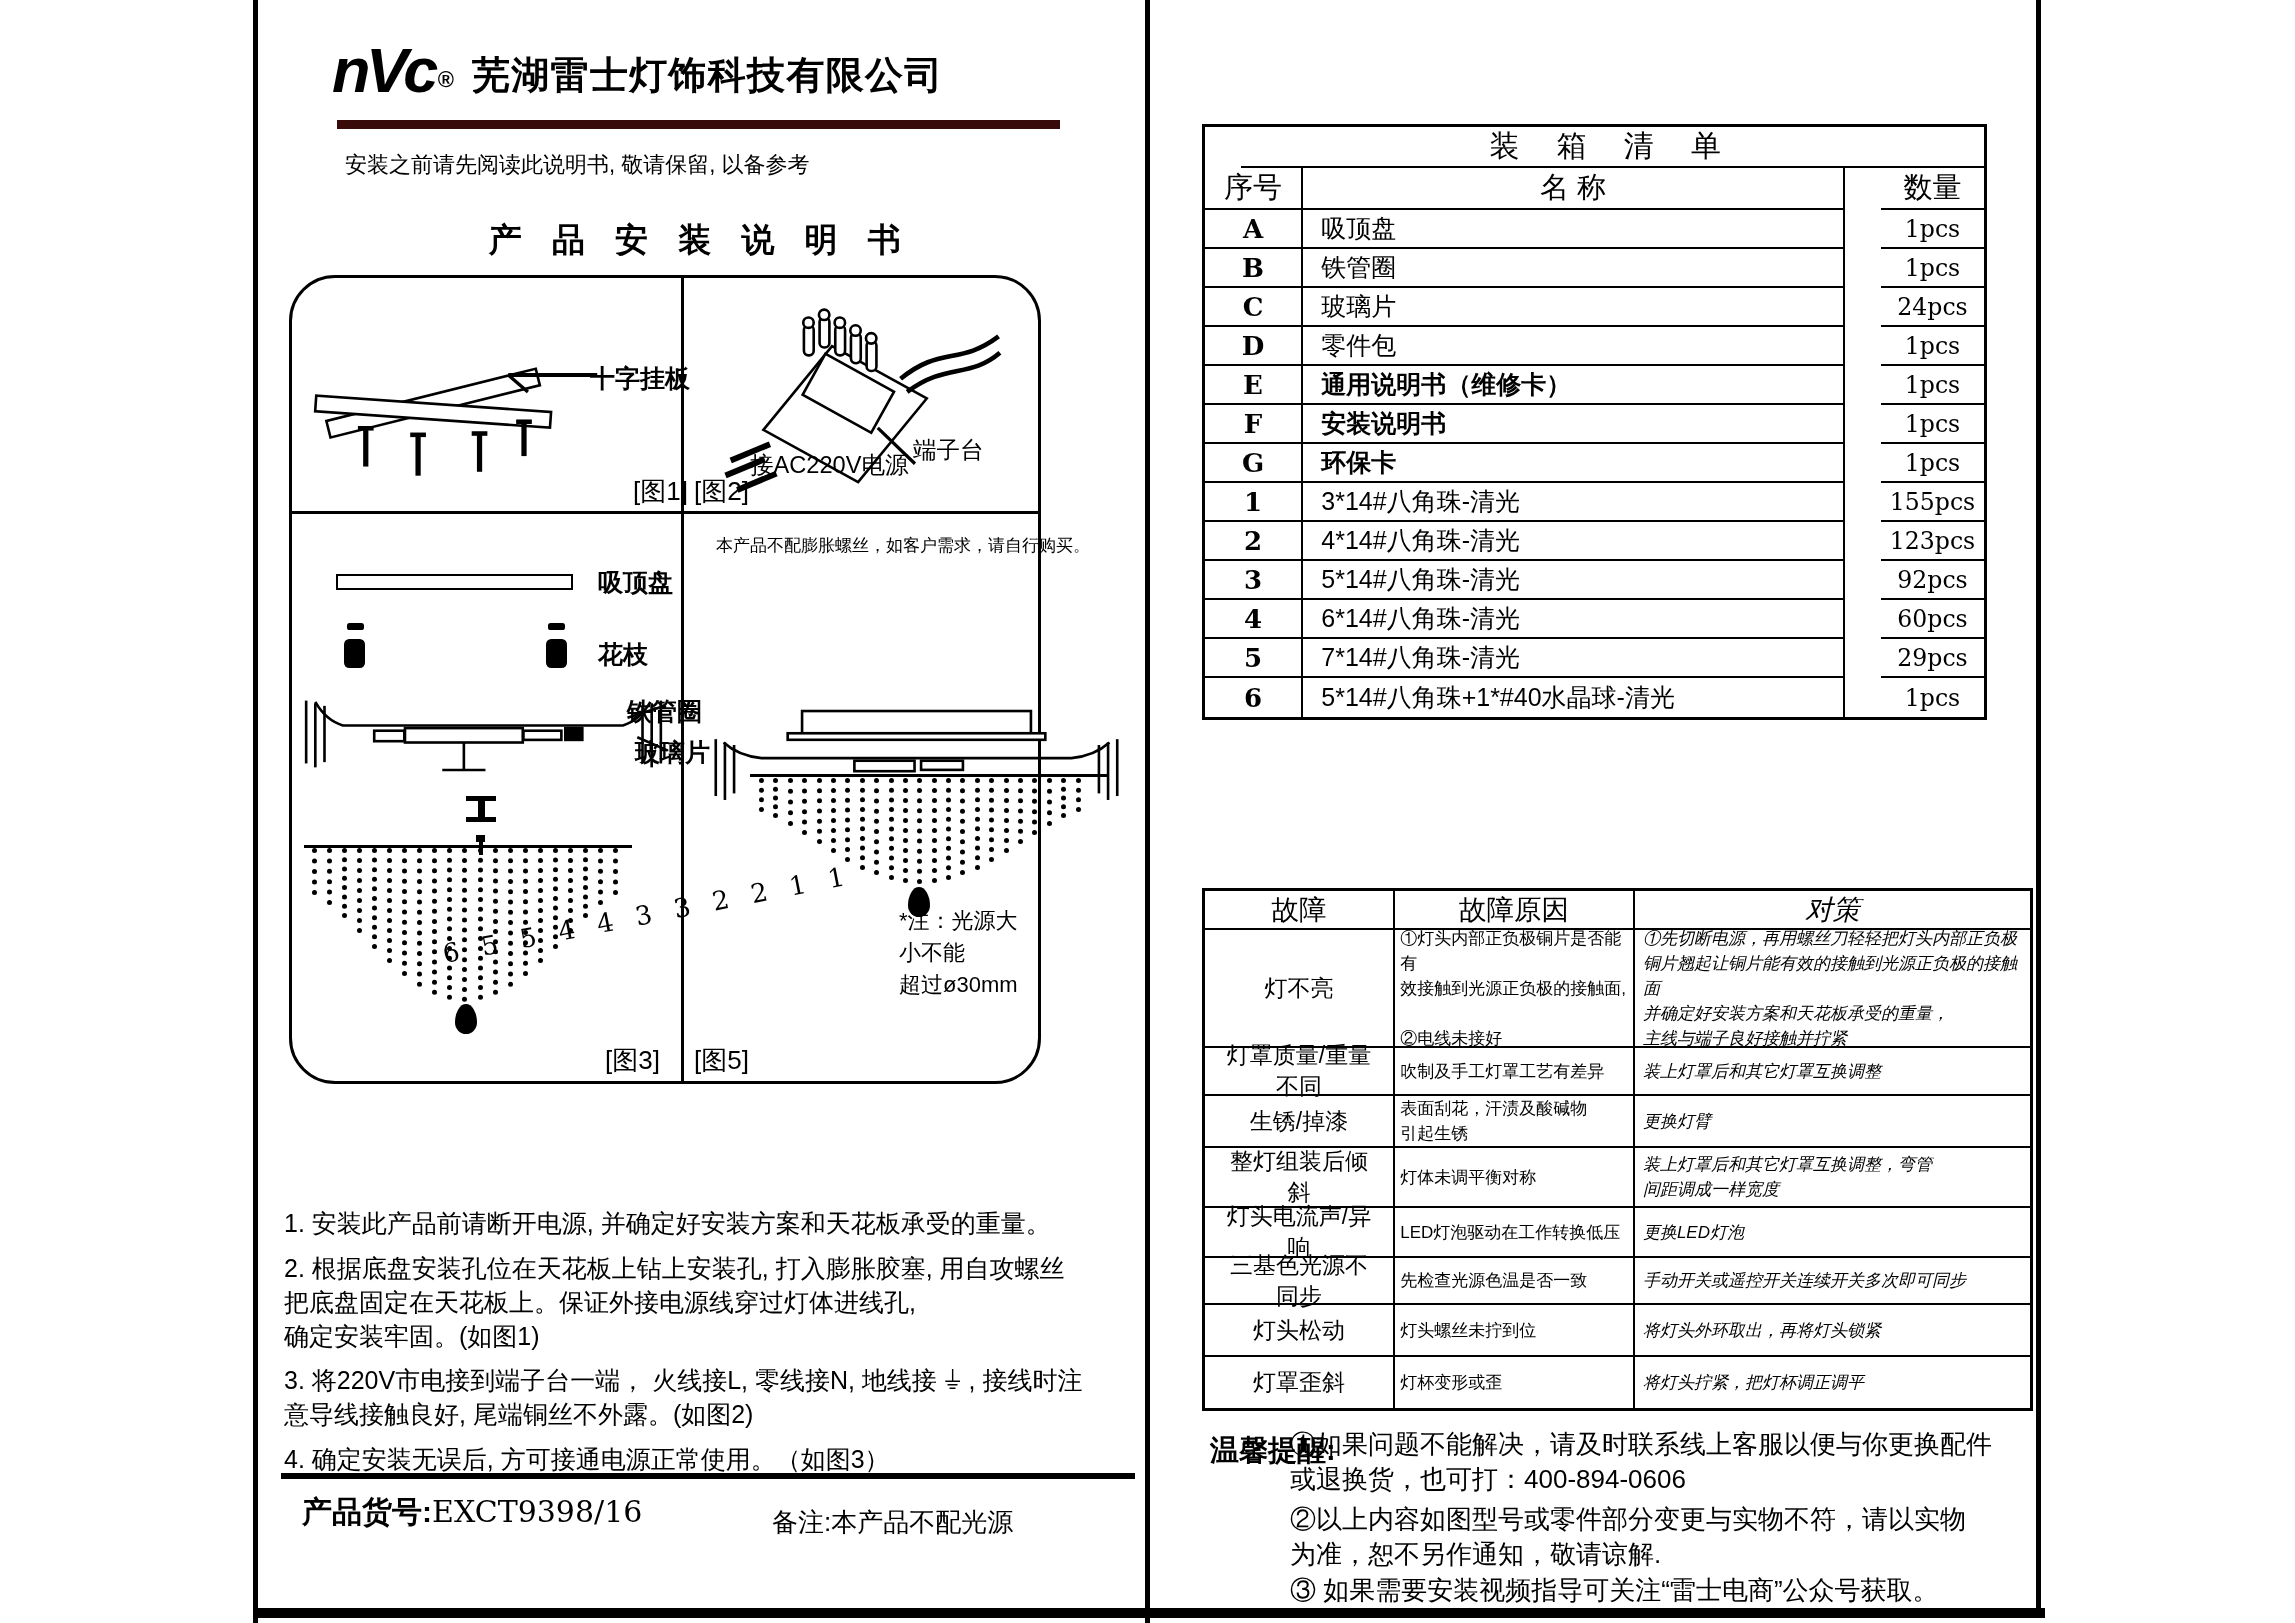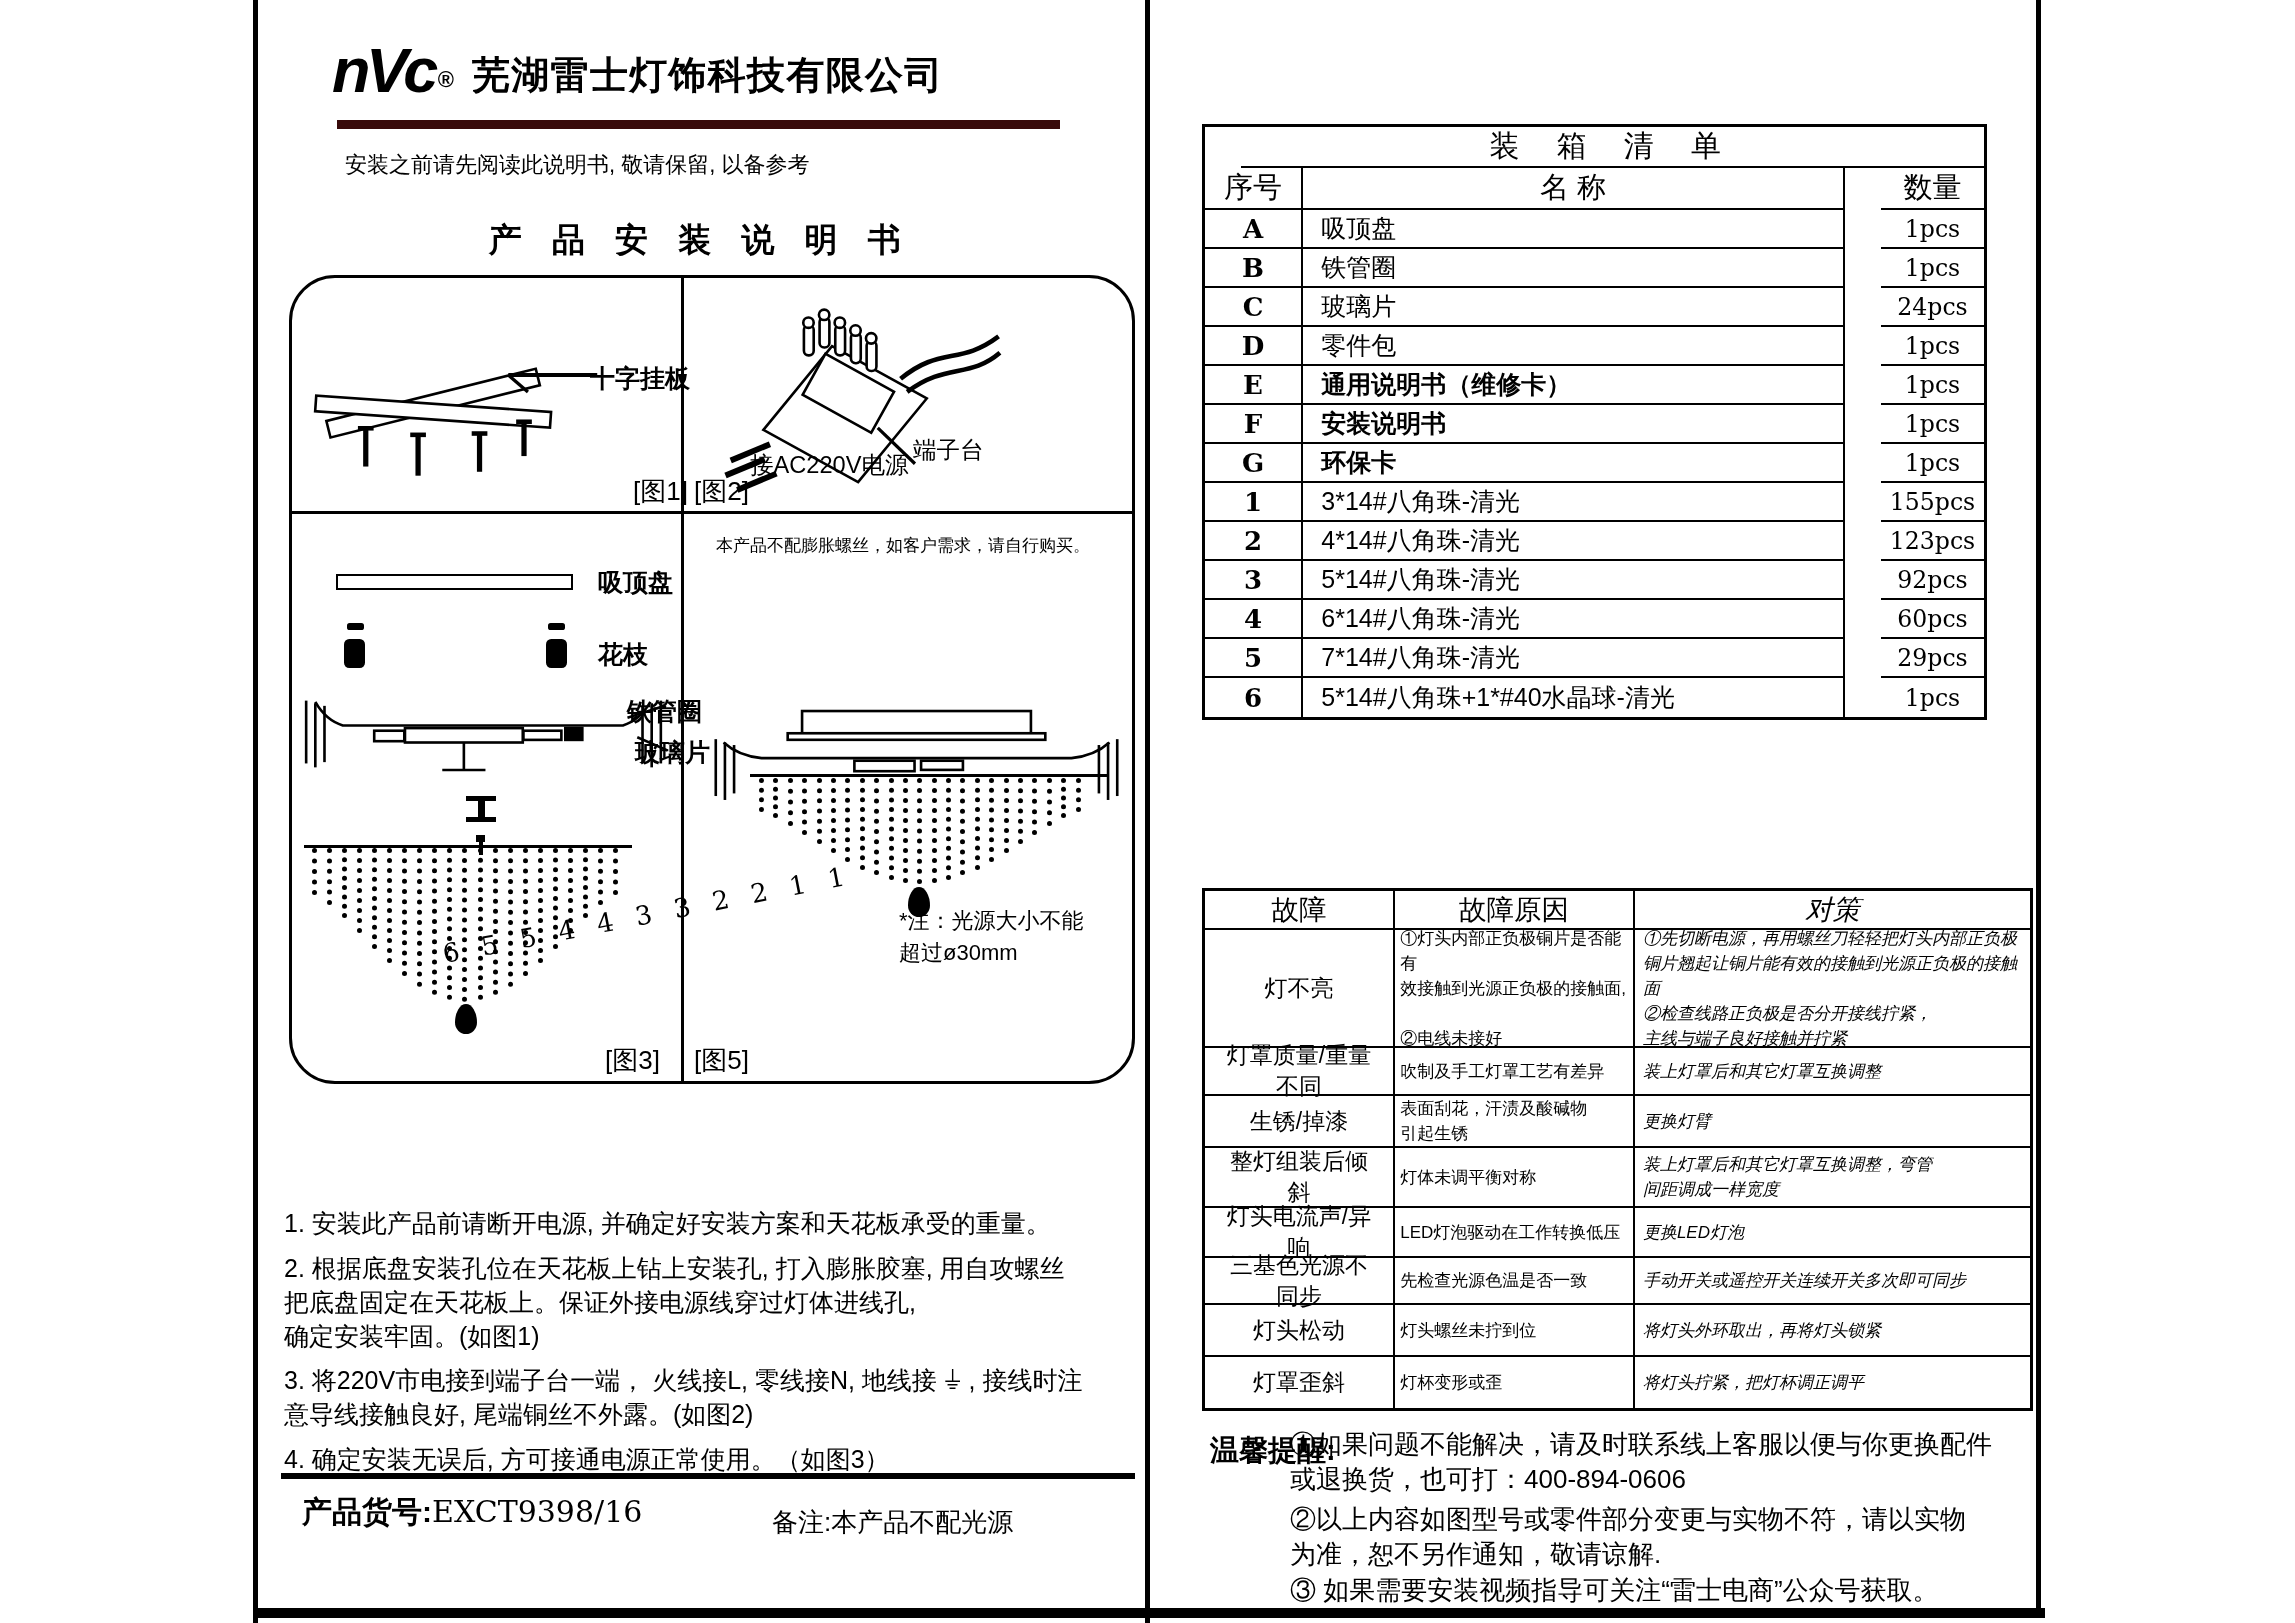--- a/index.html
+++ b/index.html
@@ -88,21 +88,21 @@
   <div class="abs" style="left:255px;top:0;width:890px;height:1623px;">
 
     <div class="abs logo" style="left:77px;top:34px;">
       <span>nVc</span><span class="reg">®</span>
     </div>
     <div class="abs company" style="left:217px;top:50px;">芜湖雷士灯饰科技有限公司</div>
     <div class="abs brand-rule" style="left:82px;top:120px;width:723px;background:#380a0a;"></div>
     <div class="abs notice" style="left:90px;top:150px;">安装之前请先阅读此说明书, 敬请保留, 以备参考</div>
     <div class="abs doc-title" style="left:0;top:218px;width:890px;">产 品 安 装 说 明 书</div>
 
-    <div class="abs diagram-box" style="left:34px;top:275px;width:846px;height:809px;">
+    <div class="abs diagram-box" style="left:34px;top:275px;width:752px;height:809px;">
       <div class="vd" style="left:389px;"></div>
       <div class="hd" style="top:233px;"></div>
 
       <svg class="abs" style="left:19.6px;top:46px;" width="288" height="170" viewBox="0 0 440 260">
         <g stroke="#000" fill="#fff" stroke-width="4">
           <rect x="20" y="108" width="330" height="26" transform="rotate(-14 185 121)"></rect>
           <rect x="5" y="122" width="360" height="24" transform="rotate(4 185 134)"></rect>
         </g>
         <g fill="#000">
           <rect x="78" y="160" width="8" height="58"></rect>
@@ -352,21 +352,21 @@
       <div class="ft-cell ft-head">故障原因</div>
       <div class="ft-cell ft-head ft-last">对策</div>
 
       <div class="ft-cell ft-fault">灯不亮</div>
       <div class="ft-cell ft-cause">①灯头内部正负极铜片是否能有
 效接触到光源正负极的接触面,
 
 ②电线未接好</div>
       <div class="ft-cell ft-fix ft-last">①先切断电源，再用螺丝刀轻轻把灯头内部正负极
 铜片翘起让铜片能有效的接触到光源正负极的接触面
-②检查线路正负极是否分开接线拧紧，
+并确定好安装方案和天花板承受的重量，
 主线与端子良好接触并拧紧</div>
 
       <div class="ft-cell ft-fault">灯罩质量/重量不同</div>
       <div class="ft-cell ft-cause">吹制及手工灯罩工艺有差异</div>
       <div class="ft-cell ft-fix ft-last">装上灯罩后和其它灯罩互换调整</div>
 
       <div class="ft-cell ft-fault">生锈/掉漆</div>
       <div class="ft-cell ft-cause">表面刮花，汗渍及酸碱物
 引起生锈</div>
       <div class="ft-cell ft-fix ft-last">更换灯臂</div>

